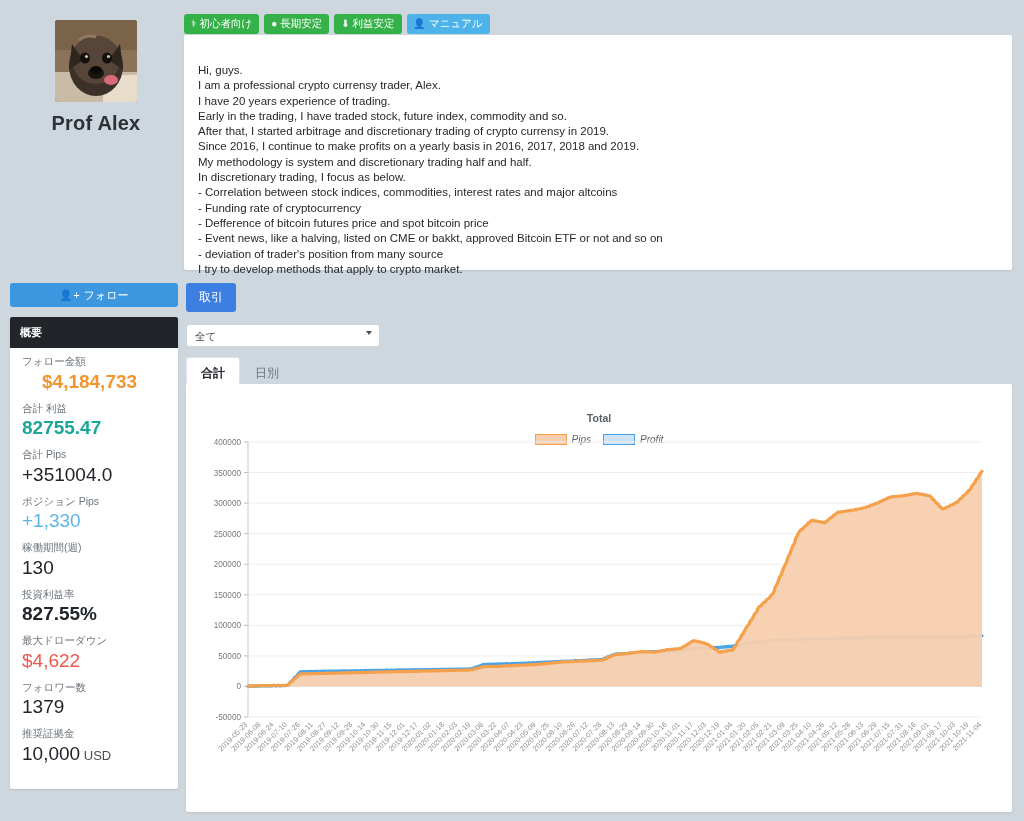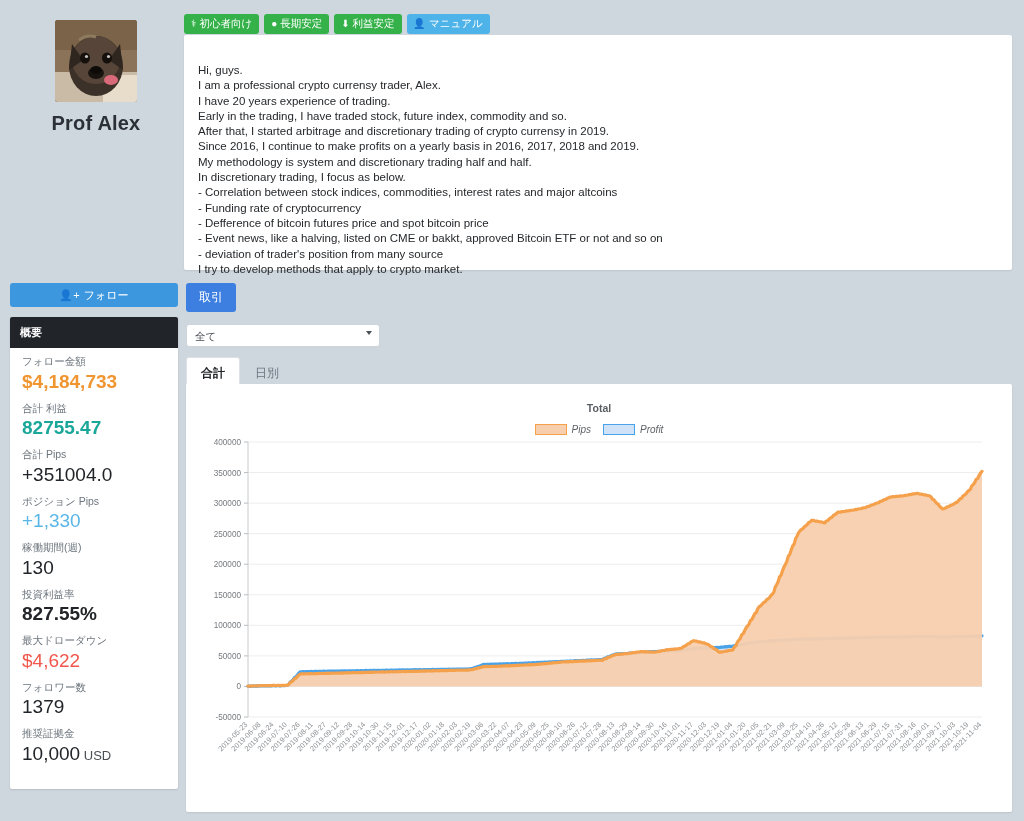--- a/index.html
+++ b/index.html
@@ -97,21 +97,21 @@
     border-color:#dee2e6;
   }
 
   .chart-card {
     position:absolute; left:186px; top:384px; width:826px; height:428px;
     background:#fff; border-radius:0 2px 2px 2px;
     box-shadow:0 1px 2px rgba(0,0,0,.08);
   }
   .chart-title {
     text-align:center; font-size:10.5px; font-weight:bold;
-    color:#5a5f64; margin-top:18px;
+    color:#5a5f64; margin-top:28px;
   }
   .chart-legend {
     display:flex; justify-content:center; gap:12px; margin-top:10px;
     font-size:10px; color:#5f6368;font-style:italic;
   }
   .legend-item { display:flex; align-items:center; gap:5px; }
   .legend-swatch { width:32px; height:11px; border-width:1.6px; border-style:solid; }
   .chart-svg-wrap { position:absolute; left:0; top:50px; width:826px; height:378px; }
   svg.chart { display:block; }
   .axis-text { font-size:8.2px; fill:#777b7f; font-family:"Liberation Sans", sans-serif; }
@@ -152,21 +152,21 @@
   <button class="follow-btn">
     <span class="ic">👤+</span>
     <span>フォロー</span>
   </button>
 
   <div class="stats-card">
     <div class="stats-head">概要</div>
     <div class="stats-body" id="stats-body">
         <div class="stat">
           <div class="stat-label">フォロー金額</div>
-          <div class="stat-value bold" style="color: rgb(240, 149, 47);">$4,184,733</div>
+          <div class="stat-value bold" style="color: rgb(240, 149, 47); margin-left: 20px;">$4,184,733</div>
         </div>
         <div class="stat">
           <div class="stat-label">合計 利益</div>
           <div class="stat-value bold" style="color: rgb(26, 167, 154);">82755.47</div>
         </div>
         <div class="stat">
           <div class="stat-label">合計 Pips</div>
           <div class="stat-value" style="color: rgb(33, 37, 41);">+351004.0</div>
         </div>
         <div class="stat">

